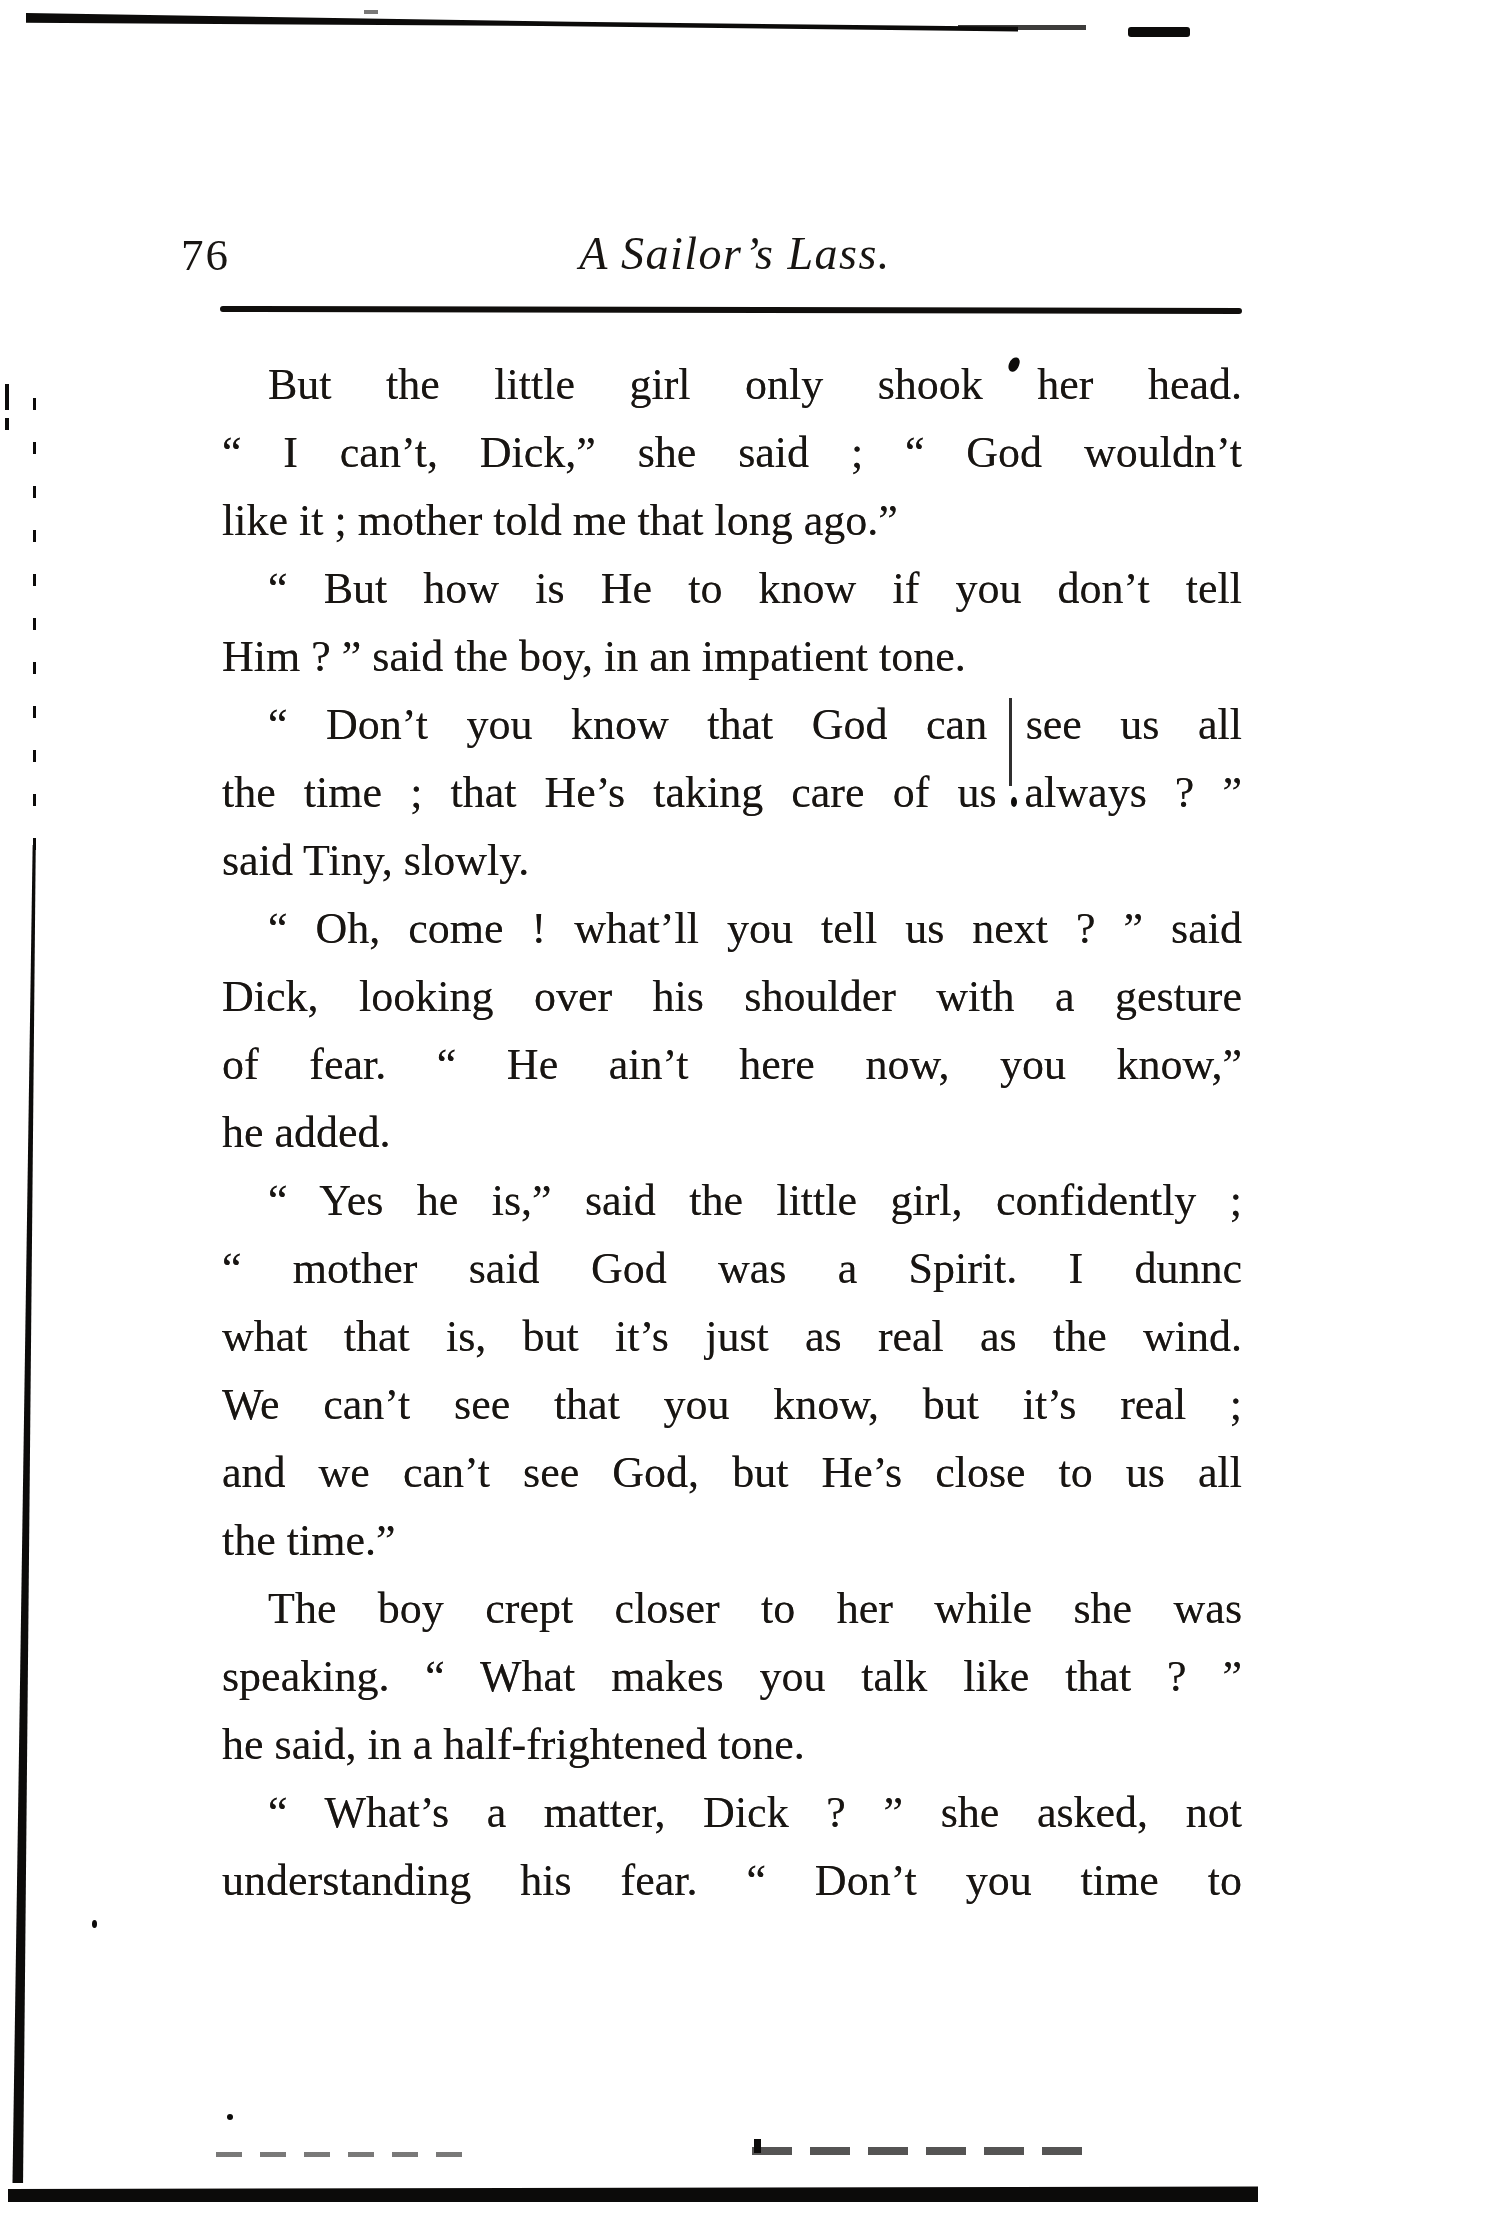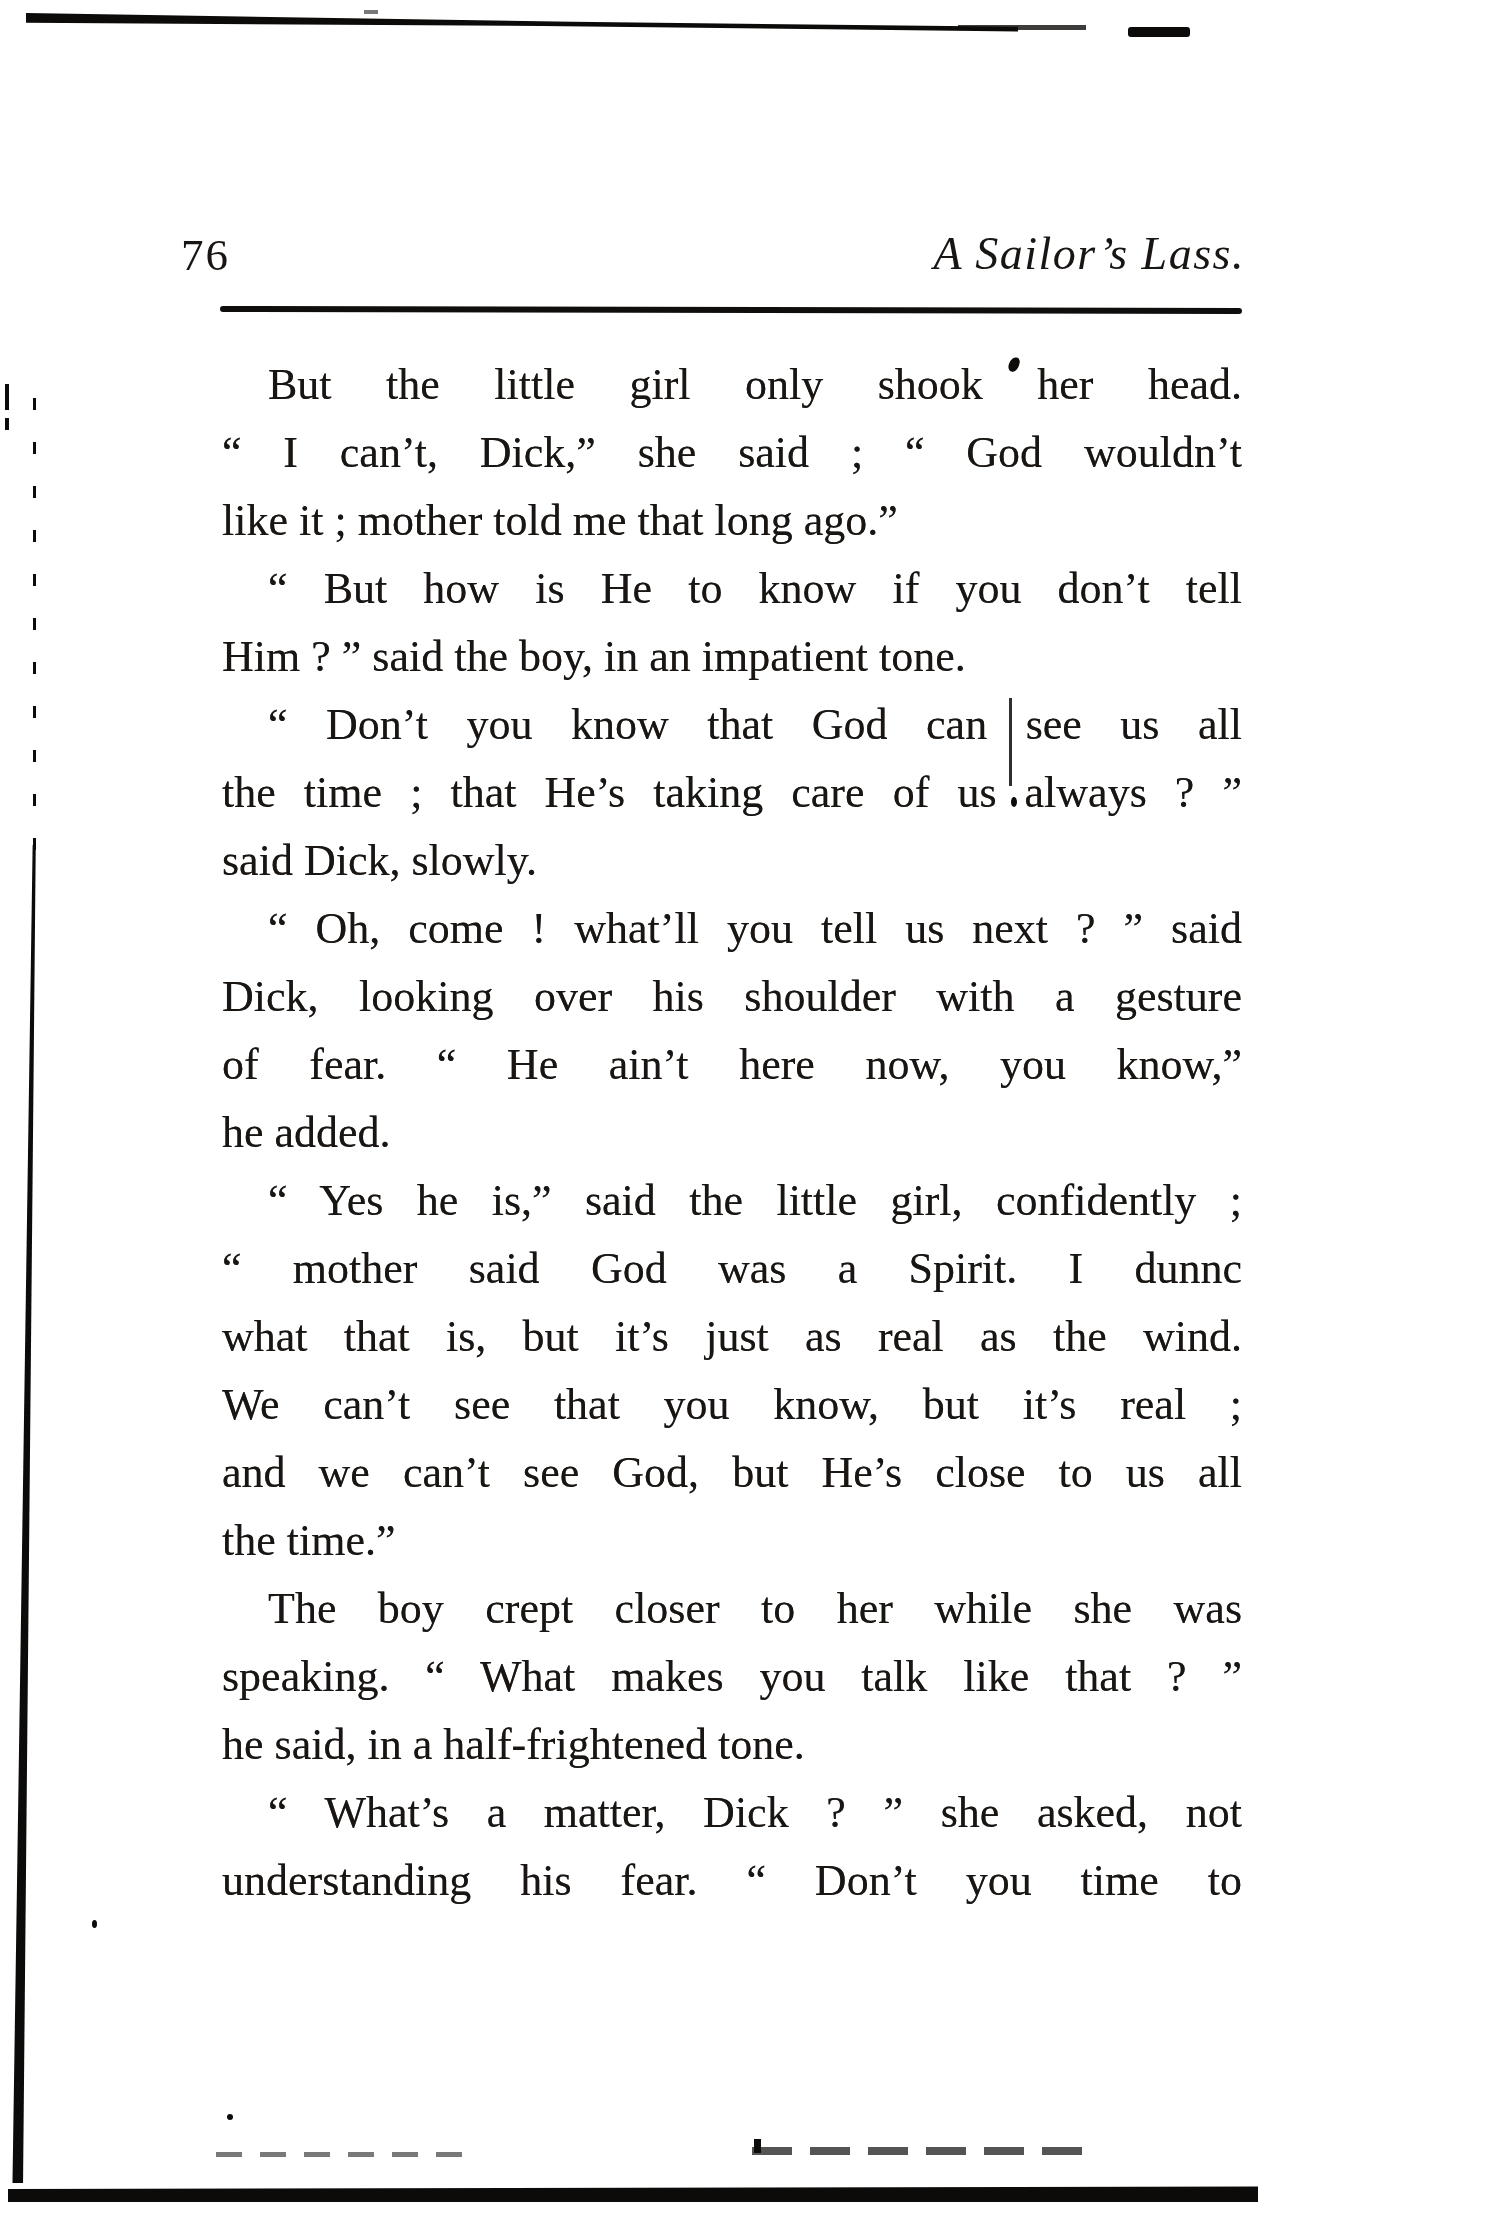--- a/index.html
+++ b/index.html
@@ -4,21 +4,21 @@
 <style>
   html,body{margin:0;padding:0;background:#ffffff;}
   .page{
     position:relative;width:1258px;height:2235px;background:#ffffff;overflow:hidden;
     color:#181512;font-family:"Liberation Serif","DejaVu Serif",serif;
   }
   .pagenum{
     position:absolute;left:181px;top:229px;font-size:45px;letter-spacing:2px;
   }
   .running-title{
-    position:absolute;left:225px;width:1020px;top:227px;text-align:right;
+    position:absolute;left:225px;width:1020px;top:227px;text-align:center;
     font-style:italic;font-size:46px;letter-spacing:1.5px;
   }
   .rule{
     position:absolute;left:220px;top:307px;width:1022px;height:6px;
     background:#100e0c;transform:rotate(0.12deg);border-radius:3px;
   }
   .text-block{
     position:absolute;left:222px;top:351px;width:1020px;
     font-size:44px;line-height:68px;
     text-shadow:0 0 0.5px rgba(20,16,12,.65);
@@ -38,21 +38,21 @@
   <div class="rule"></div>
 
   <div class="text-block">
       <div class="line indent">But the little girl only shook her head.</div>
       <div class="line">“ I can’t, Dick,” she said ; “ God wouldn’t</div>
       <div class="line para-end">like it ; mother told me that long ago.”</div>
       <div class="line indent">“ But how is He to know if you don’t tell</div>
       <div class="line para-end">Him ? ” said the boy, in an impatient tone.</div>
       <div class="line indent">“ Don’t you know that God can see us all</div>
       <div class="line">the time ; that He’s taking care of us always ? ”</div>
-      <div class="line para-end">said Dick, slowly.</div>
+      <div class="line para-end">said Tiny, slowly.</div>
       <div class="line indent">“ Oh, come ! what’ll you tell us next ? ” said</div>
       <div class="line">Dick, looking over his shoulder with a gesture</div>
       <div class="line">of fear.  “ He ain’t here now, you know,”</div>
       <div class="line para-end">he added.</div>
       <div class="line indent">“ Yes he is,” said the little girl, confidently ;</div>
       <div class="line">“ mother said God was a Spirit.  I dunnc</div>
       <div class="line">what that is, but it’s just as real as the wind.</div>
       <div class="line">We can’t see that you know, but it’s real ;</div>
       <div class="line">and we can’t see God, but He’s close to us all</div>
       <div class="line para-end">the time.”</div>

